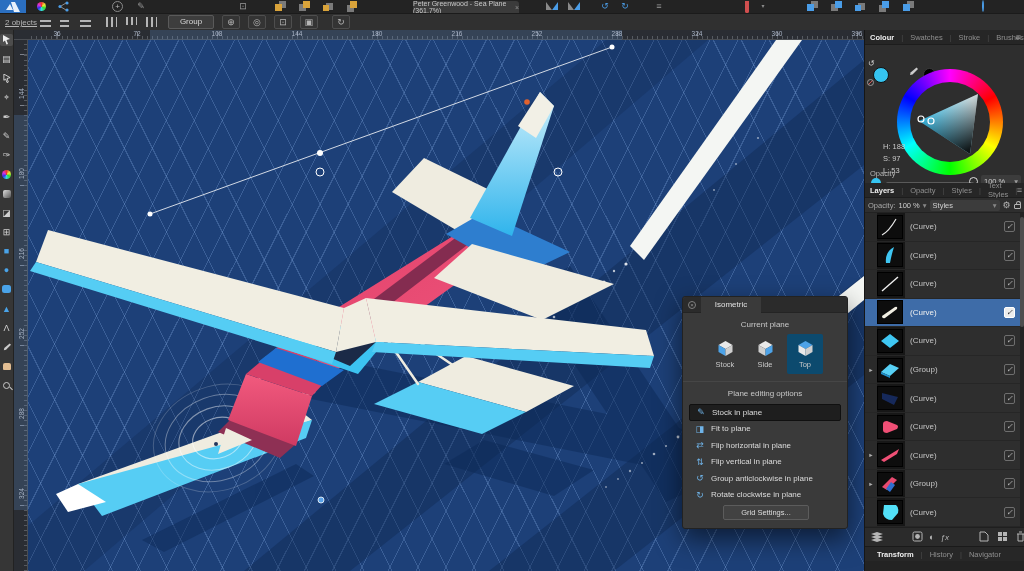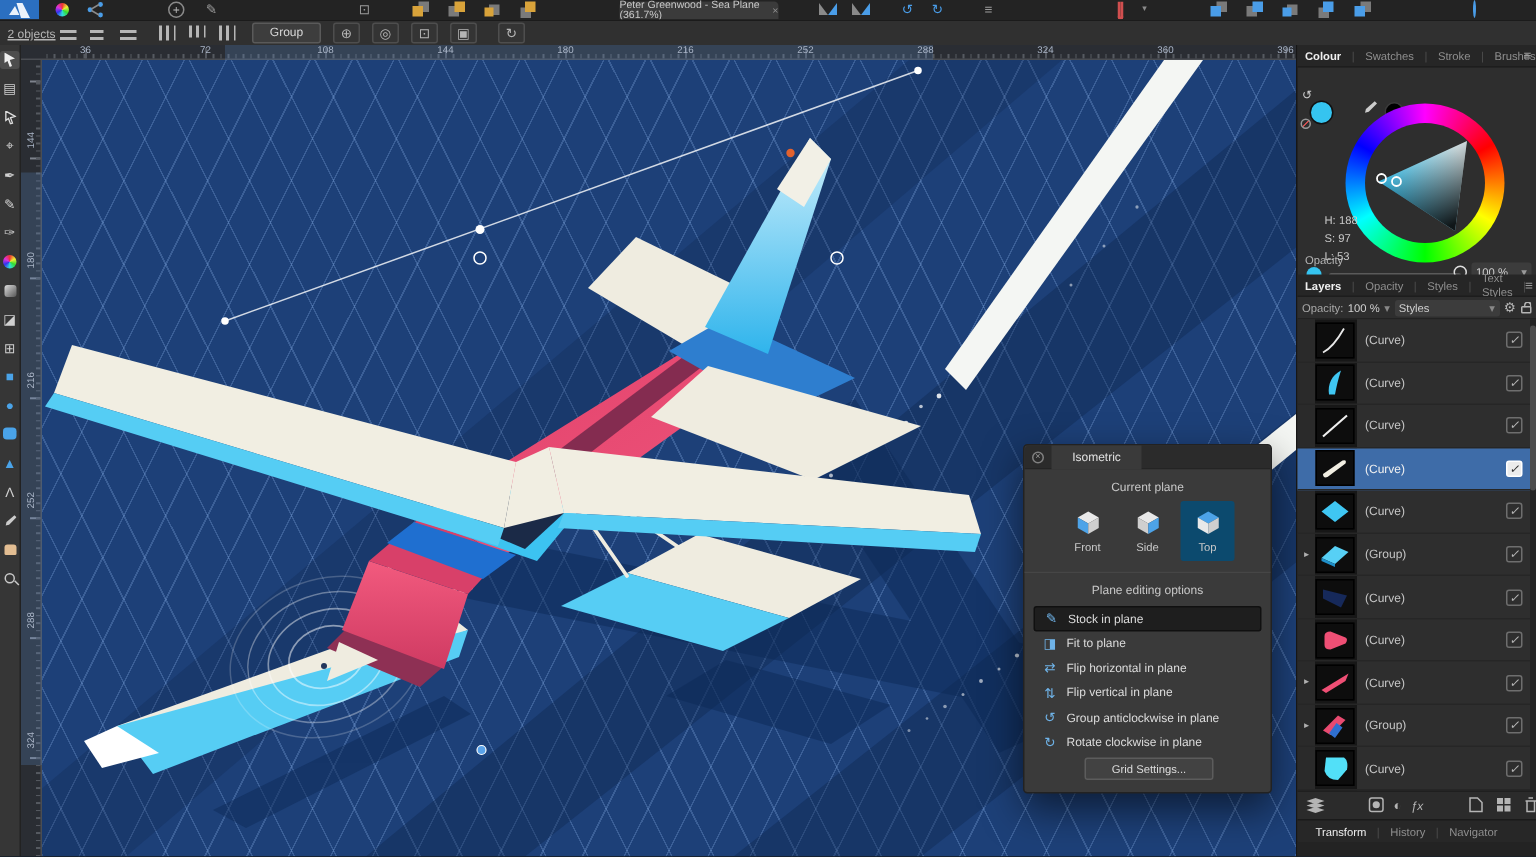--- a/index.html
+++ b/index.html
@@ -97,21 +97,21 @@
   .lexp{width:12px;text-align:center;font-size:5.5px;color:#b0b0b0;}
   .lthumb{width:26px;height:24px;background:#0d0d0d;border:1px solid #000;margin-right:7px;display:flex;align-items:center;justify-content:center;}
   .llabel{font-size:8px;color:#c5c5c5;}
   .lrow.sel .llabel{color:#f0f0f0;}
   .lcheck{position:absolute;right:10px;width:11px;height:11px;border:1px solid #6e6e6e;border-radius:2px;font-size:8px;color:#b5b5b5;display:flex;align-items:center;justify-content:center;background:transparent;}
   .lrow.sel .lcheck{background:#ececec;border-color:#fff;color:#333;}
   #lscroll{position:absolute;right:1px;top:0;width:4px;height:314px;background:#232323;}
   #lscroll i{position:absolute;left:0;top:4px;width:4px;height:110px;background:#4d4d4d;border-radius:2px;}
   #lfooter{position:relative;height:19px;background:#2b2b2b;border-top:1px solid #1f1f1f;display:flex;align-items:center;font-size:9px;color:#b5b5b5;}
   #btabs{position:relative;height:15px;background:#272727;border-top:1px solid #1a1a1a;display:flex;align-items:center;gap:7px;padding-left:12px;font-size:7.5px;color:#8f8f8f;}
-  #btabs .active{color:#efefef;font-weight:normal;}
+  #btabs .active{color:#efefef;font-weight:bold;}
   #bstrip{height:11px;background:#232323;}
   .lock{position:relative;width:7px;height:5px;border:1px solid #b5b5b5;border-radius:1px;margin-top:3px;}
   .lock::before{content:"";position:absolute;left:1px;top:-4px;width:3px;height:3px;border:1px solid #b5b5b5;border-bottom:none;border-radius:3px 3px 0 0;}
 
   
   #iso{position:absolute;left:682px;top:296px;width:166px;height:233px;background:#3a3a3a;border:1px solid #222;box-shadow:0 10px 26px rgba(0,0,0,.55);border-radius:3px;}
   #iso-title{position:relative;height:16px;background:#2b2b2b;border-bottom:1px solid #242424;border-radius:3px 3px 0 0;}
   #iso-close{position:absolute;left:5px;top:4px;width:8px;height:8px;border:1px solid #808080;border-radius:50%;color:#9a9a9a;font-size:6px;line-height:7px;text-align:center;}
   #iso-tab{position:absolute;left:18px;top:0;width:60px;height:16px;background:#3a3a3a;color:#e0e0e0;font-size:8px;text-align:center;line-height:16px;}
   .iso-hdr{text-align:center;font-size:8px;color:#c8c8c8;margin-top:7px;}
@@ -396,21 +396,21 @@
       <span id="iso-tab">Isometric</span>
     </div>
     <div class="iso-hdr">Current plane</div>
     <div id="planes">
       <div class="plane-btn">
         <svg width="19" height="18" viewBox="0 0 18 18">
             <polygon points="9,2 16,6 9,10 2,6" fill="#e9e9e9"></polygon>
             <polygon points="2,6 9,10 9,17 2,13" fill="#4da3e8"></polygon>
             <polygon points="16,6 9,10 9,17 16,13" fill="#cfcfcf"></polygon>
           </svg>
-        <span>Front</span>
+        <span>Stock</span>
       </div>
       <div class="plane-btn">
         <svg width="19" height="18" viewBox="0 0 18 18">
             <polygon points="9,2 16,6 9,10 2,6" fill="#e9e9e9"></polygon>
             <polygon points="2,6 9,10 9,17 2,13" fill="#cfcfcf"></polygon>
             <polygon points="16,6 9,10 9,17 16,13" fill="#4da3e8"></polygon>
           </svg>
         <span>Side</span>
       </div>
       <div class="plane-btn sel">

